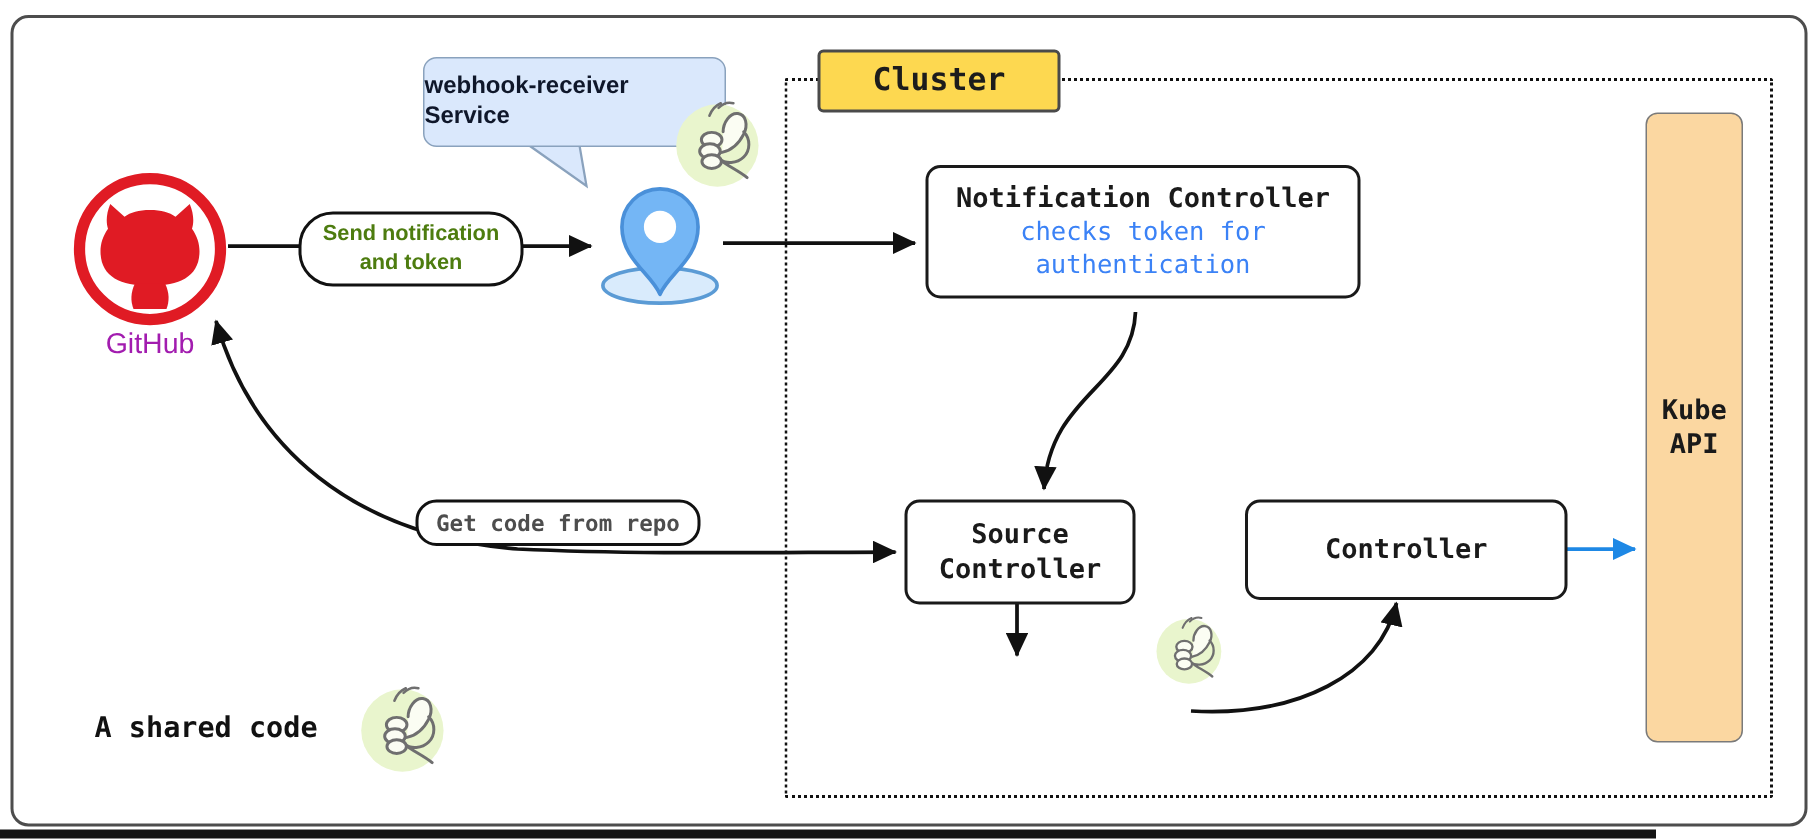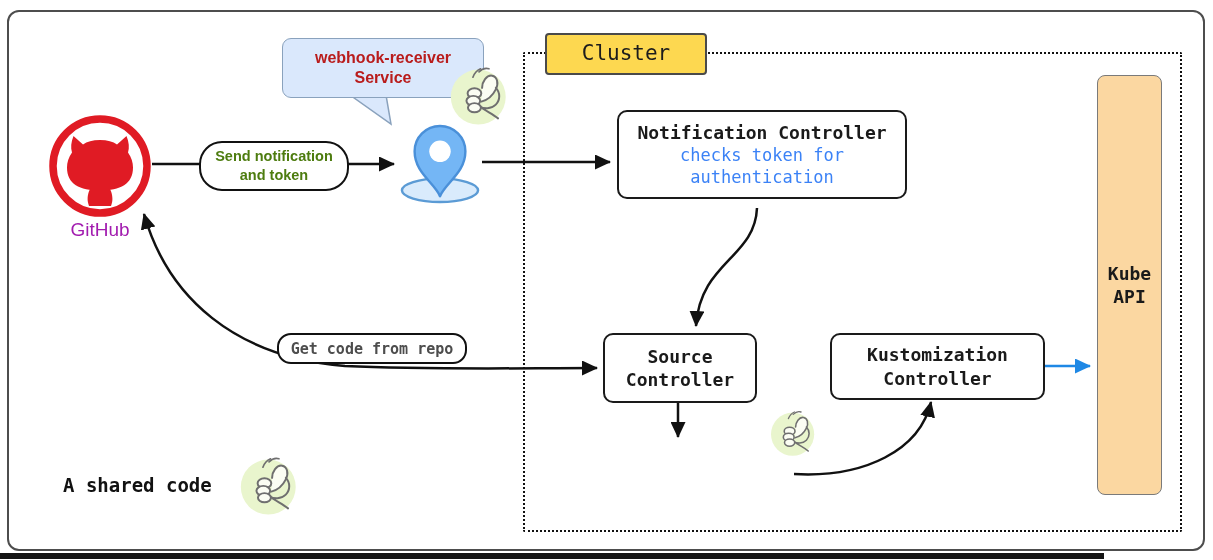--- a/index.html
+++ b/index.html
@@ -20,27 +20,27 @@
         text-align:center;color:#1a1a1a;font-weight:bold;z-index:3;line-height:1.3;}
   .node .t18{font-size:18px;}
   .node .desc{font-weight:normal;color:#3b82f6;font-size:17px;}
   .notif{left:617px;top:110px;width:286px;height:85px;}
   .source{left:603px;top:333px;width:150px;height:66px;}
   .gitrepo{left:610px;top:443px;width:182px;height:65px;}
   .kustom{left:830px;top:333px;width:211px;height:63px;}
   .kube{left:1097px;top:75px;width:63px;height:418px;background:#fbd7a1;
         border:1.5px solid #7a7a7a;border-radius:8px;}
   .cluster-label{left:545px;top:33px;width:158px;height:38px;background:#fdd850;
-        border:2px solid #4a4a4a;border-radius:4px;font-weight:normal;font-size:21px;color:#1c1c1c;text-align:center;}
+        border:2px solid #4a4a4a;border-radius:4px;font-weight:bold;font-size:21px;color:#1c1c1c;text-align:center;}
   
   .bubble{position:absolute;left:282px;top:38px;width:200px;height:58px;background:#dae8fc;
           border:1.5px solid #8aa2bd;border-radius:9px;z-index:3;
-          display:flex;flex-direction:column;align-items:center;justify-content:center;
+          display:flex;flex-direction:column;align-items:flex-start;justify-content:center;
           font-family:"Liberation Sans",sans-serif;font-weight:bold;font-size:16px;
-          color:#b91c1c;line-height:1.25;}
+          color:#0f172a;line-height:1.25;}
   
   .pill{position:absolute;background:#fff;border:2px solid #111;z-index:3;
         display:flex;flex-direction:column;align-items:center;justify-content:center;
         text-align:center;}
   .pill-send{left:199px;top:141px;width:146px;height:46px;border-radius:23px;
         font-family:"Liberation Sans",sans-serif;font-weight:bold;font-size:14.5px;
         color:#4d7c0f;line-height:1.3;}
   .pill-getcode{left:277px;top:333px;width:186px;height:27px;border-radius:14px;
         font-weight:bold;font-size:15px;color:#4d4d4d;}
   
@@ -151,21 +151,20 @@
     <span class="desc">authentication</span>
   </div>
 
   <div class="node source">
     <span class="t18">Source</span>
     <span class="t18">Controller</span>
   </div>
 
 
   <div class="node kustom">
-    <span class="t18">Kustomization</span>
     <span class="t18">Controller</span>
   </div>
 
   <div class="node kube">
     <span class="t18">Kube</span>
     <span class="t18">API</span>
   </div>
 
   <div class="pill pill-getcode">
     <span>Get code from repo</span>

